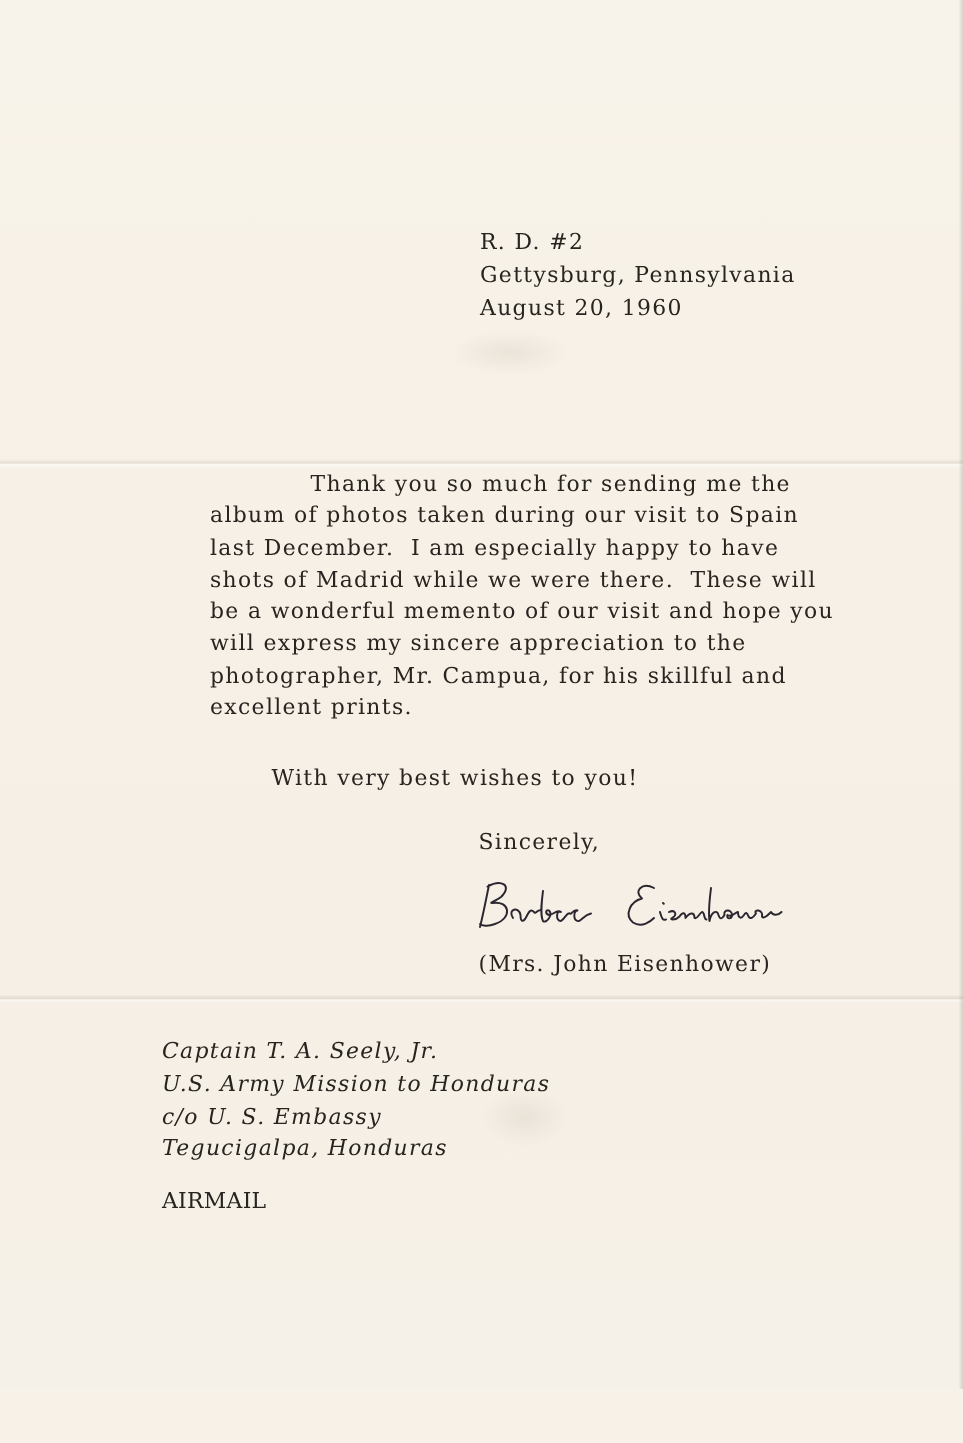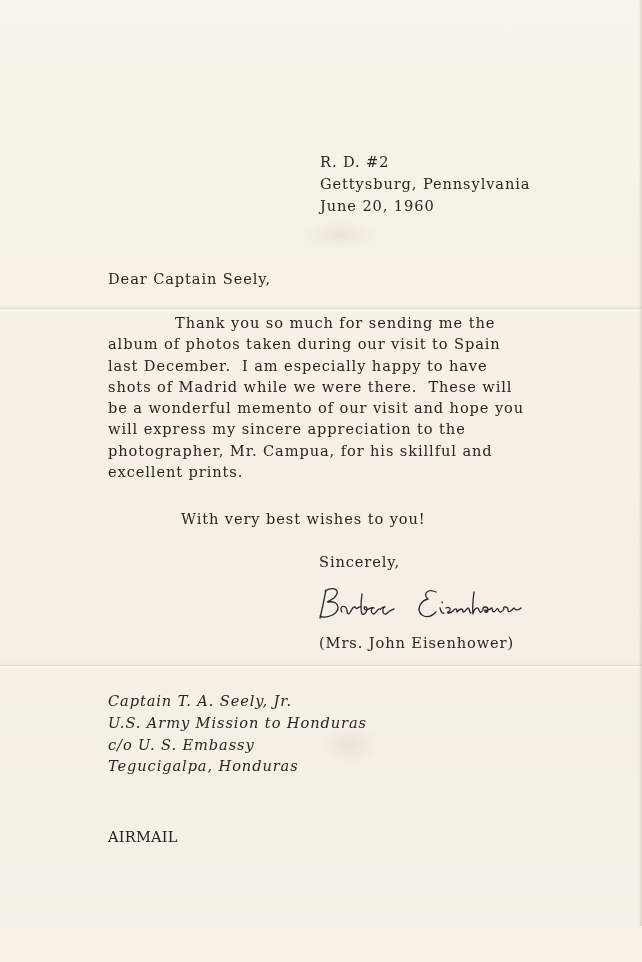--- a/index.html
+++ b/index.html
@@ -42,36 +42,36 @@
     }
     .block { position: absolute; }
     .line { display: block; white-space: pre; line-height: 21.5px; }
 
     .address-block { left: 320px; top: 151px; }
     .address-block .line { line-height: 22px; }
 
     .salutation { left: 108px; top: 270px; }
 
     .body-para { left: 108px; top: 312px; width: 440px; }
-    .body-para .line { line-height: 21.3px; }
+    .body-para .line { line-height: 21.3px; margin-left: 32px; }
     .indent { padding-left: 67px; }
 
     .closing-wish { left: 181px; top: 510px; }
     .sincerely { left: 319px; top: 553px; }
 
     .signature {
       left: 316px; top: 582px;
       width: 280px; height: 44px;
     }
     .signer-name { left: 319px; top: 634px; }
 
     .recipient-block { left: 108px; top: 690px; font-style: italic; }
     .recipient-block .line { line-height: 21.8px; }
 
-    .airmail { left: 108px; top: 828px; letter-spacing: 0.2px; }
+    .airmail { left: 108px; top: 792px; letter-spacing: 0.2px; }
 
     .smudge {
       position: absolute;
       border-radius: 50%;
       background: radial-gradient(ellipse, rgba(190,180,165,0.22) 0%, rgba(190,180,165,0) 70%);
     }
   </style>
 </head>
 <body>
 
@@ -79,24 +79,23 @@
 
   <div class="fold f1"></div>
   <div class="fold f2"></div>
   <div class="right-edge"></div>
   <div class="smudge" style="left:300px;top:220px;width:80px;height:30px;"></div>
   <div class="smudge" style="left:320px;top:725px;width:60px;height:40px;"></div>
 
   <div class="block address-block">
     <span class="line">R. D. #2</span>
     <span class="line">Gettysburg, Pennsylvania</span>
-    <span class="line">June 20, 1960</span>
+    <span class="line">August 20, 1960</span>
   </div>
 
-  <div class="block salutation">Dear Captain Seely,</div>
 
   <div class="block body-para">
     <span class="line indent">Thank you so much for sending me the</span>
     <span class="line">album of photos taken during our visit to Spain</span>
     <span class="line">last December.  I am especially happy to have</span>
     <span class="line">shots of Madrid while we were there.  These will</span>
     <span class="line">be a wonderful memento of our visit and hope you</span>
     <span class="line">will express my sincere appreciation to the</span>
     <span class="line">photographer, Mr. Campua, for his skillful and</span>
     <span class="line">excellent prints.</span>

